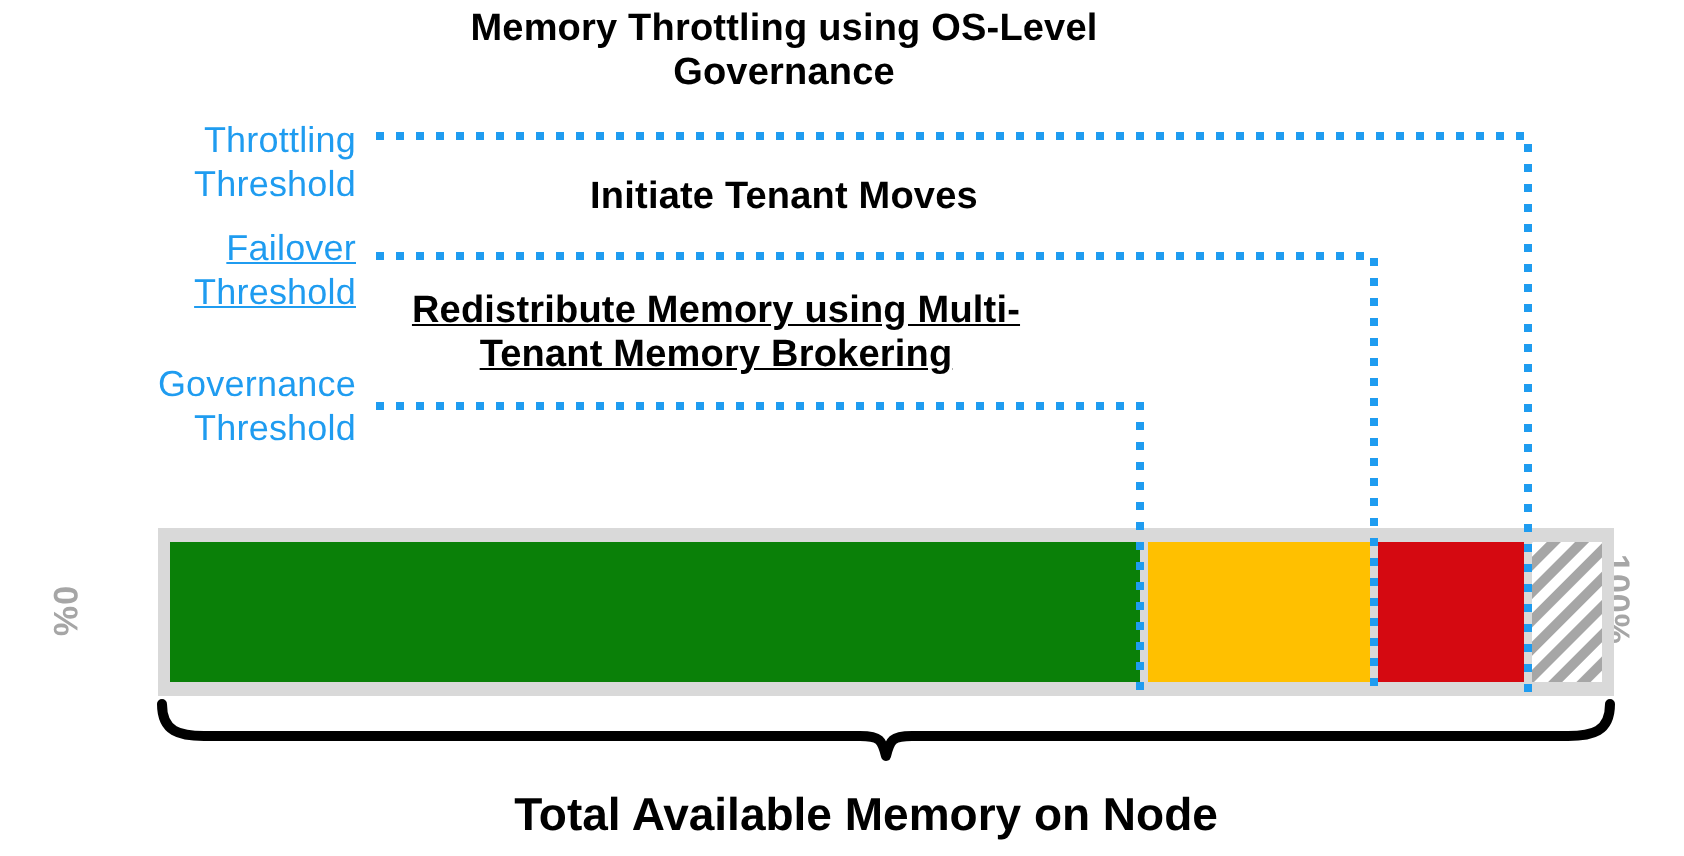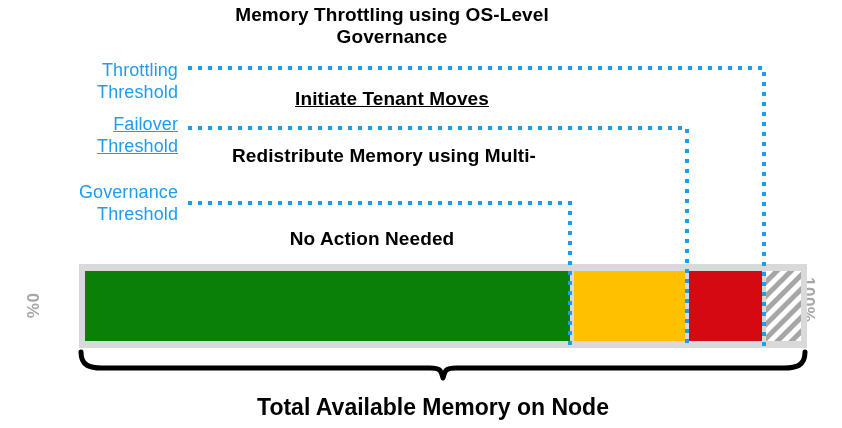--- a/index.html
+++ b/index.html
@@ -63,31 +63,29 @@
 </head>
 <body>
 
 <div id="canvas">
 
   <div class="zone-label" style="left:170px; top:4px; width:420px;">
     <div>Memory Throttling using OS-Level</div>
     <div>Governance</div>
   </div>
 
-  <div class="zone-label" style="left:170px; top:88px; width:420px;text-decoration:underline;">
+  <div class="zone-label" style="left:170px; top:88px; width:420px;">
     <div>Initiate Tenant Moves</div>
   </div>
 
-  <div class="zone-label" style="left:162px; top:145px; width:420px;">
+  <div class="zone-label" style="left:136px; top:145px; width:420px;text-decoration:underline;">
     <div>Redistribute Memory using Multi-</div>
+    <div>Tenant Memory Brokering</div>
   </div>
 
-  <div class="zone-label" style="left:150px; top:228px; width:420px;">
-    <div>No Action Needed</div>
-  </div>
 
   <div class="threshold-label" style="left:20px; top:60px; width:146px;">
     <div>Throttling</div>
     <div>Threshold</div>
   </div>
 
   <div class="threshold-label" style="left:20px; top:114px; width:146px;text-decoration:underline;">
     <div>Failover</div>
     <div>Threshold</div>
   </div>

